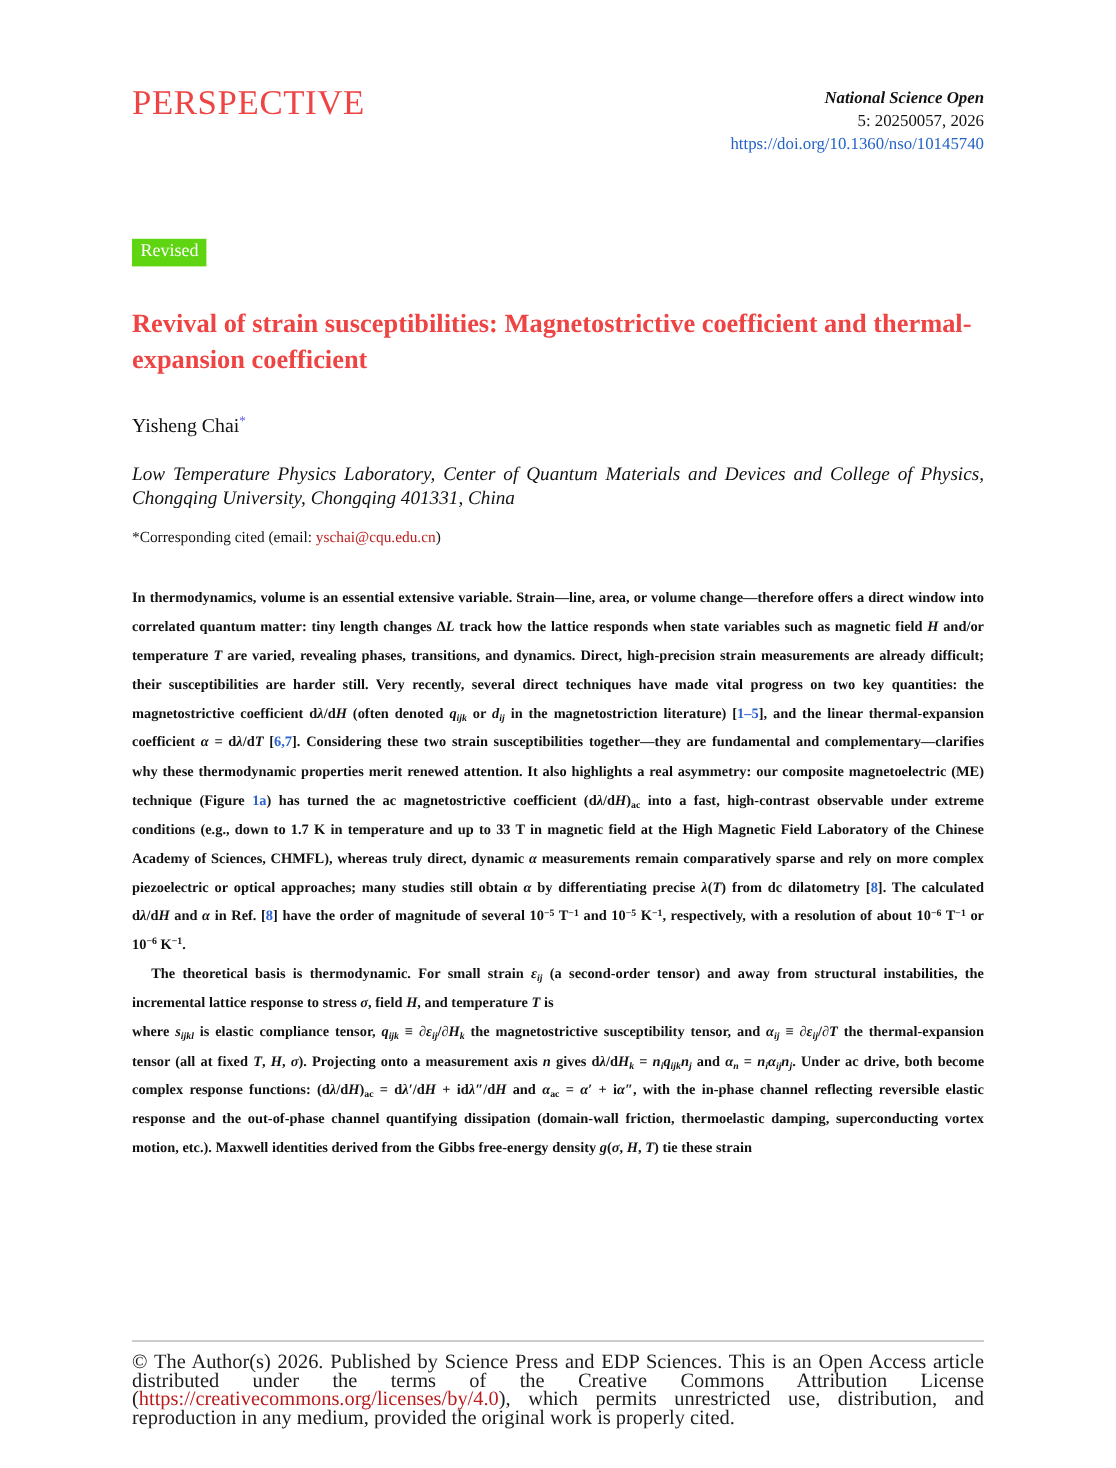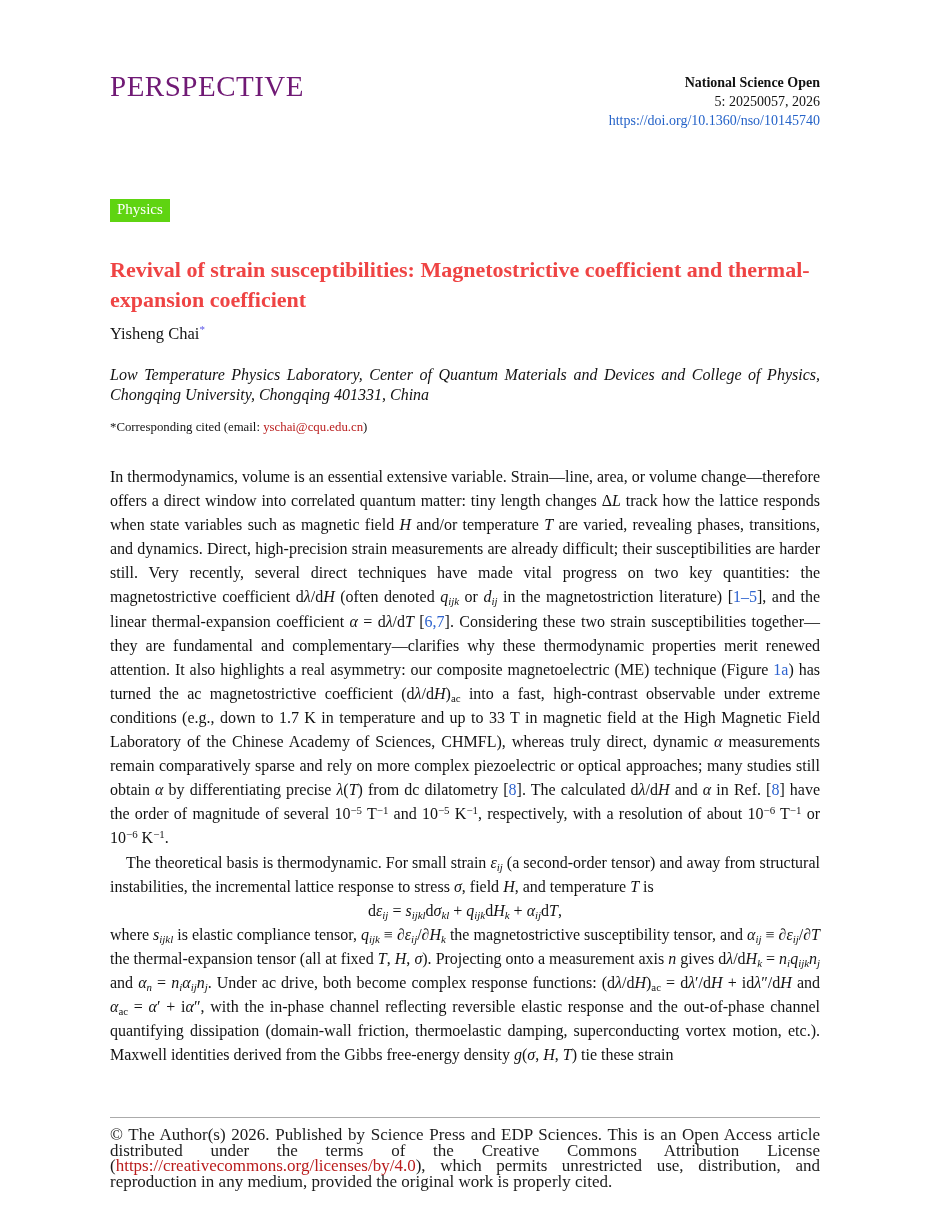--- a/index.html
+++ b/index.html
@@ -5,51 +5,51 @@
   html, body { margin:0; padding:0; background:#ffffff; }
   .page {
     position:relative; width:930px; height:1223px; margin:0 auto;
     background:#ffffff; font-family:"Liberation Serif", serif; color:#121212;
     overflow:hidden;
   }
   .content { padding:70px 110px 0 110px; }
 
   .header { display:flex; justify-content:space-between; align-items:flex-start; }
   .article-type {
-    font-size:29px; color:#701a75; letter-spacing:0.5px; line-height:32px;
+    font-size:29px; color:#ef4444; letter-spacing:0.5px; line-height:32px;
   }
   .journal-meta { text-align:right; font-size:14px; line-height:19px; padding-top:3px; }
-  .journal-name { font-weight:bold; }
+  .journal-name { font-weight:bold; font-style:italic; }
   .issue-info { }
   .doi-link { color:#2462c8; text-decoration:none; display:block; cursor:pointer; }
 
   .badge {
     display:inline-block; margin-top:69px; background:#5fd411; color:#ffffff;
     font-size:15px; line-height:19px; padding:1px 7px 3px 7px;
   }
 
   .title {
     margin:33px 0 0 0; font-size:22px; line-height:30px; font-weight:bold;
     color:#ef4444;
   }
 
-  .author-line { margin-top:9px; font-size:16.5px; }
+  .author-line { margin-top:30px; font-size:16.5px; }
   .star { color:#5a55e8; font-size:11px; position:relative; top:-1px; }
 
   .affiliation {
     margin:21px 0 0 0; font-style:italic; font-size:16px; line-height:19.5px;
     text-align:justify;
   }
 
   .corresponding { margin:16px 0 0 0; font-size:12.8px; }
   .link { color:#b91c1c; text-decoration:none; cursor:pointer; }
 
   .history { margin:16px 0 0 0; font-size:13.8px; }
 
-  .body-text { margin-top:30px; font-size:16px; line-height:24.1px; text-align:justify; }
+  .body-text { margin-top:30px; font-size:12px; line-height:24.1px; text-align:justify;font-weight:bold; }
   .para { margin:0; }
   .para.indent { text-indent:16px; }
   .reflink { color:#2d63cf; cursor:pointer; }
   .equation { text-align:center; }
 
   sub { font-size:68%; vertical-align:-0.3em; line-height:0; }
   sup { font-size:68%; vertical-align:0.5em; line-height:0; }
 
   .footnote {
     position:absolute; left:110px; width:710px; top:1117px;
@@ -65,34 +65,33 @@
 
     <div class="header">
       <div class="article-type">PERSPECTIVE</div>
       <div class="journal-meta">
         <div class="journal-name">National Science Open</div>
         <div class="issue-info">5: 20250057, 2026</div>
         <a class="doi-link">https://doi.org/10.1360/nso/10145740</a>
       </div>
     </div>
 
-    <div class="badge">Physics</div>
+    <div class="badge">Revised</div>
 
     <h1 class="title">Revival of strain susceptibilities: Magnetostrictive coefficient and thermal-expansion coefficient</h1>
 
     <div class="author-line"><span>Yisheng Chai</span><sup class="star">*</sup></div>
 
     <p class="affiliation">Low Temperature Physics Laboratory, Center of Quantum Materials and Devices and College of Physics, Chongqing University, Chongqing 401331, China</p>
 
     <p class="corresponding"><span>*Corresponding cited (email: </span><a class="link">yschai@cqu.edu.cn</a><span>)</span></p>
 
 
     <div class="body-text">
       <p class="para">In thermodynamics, volume is an essential extensive variable. Strain—line, area, or volume change—therefore offers a direct window into correlated quantum matter: tiny length changes Δ<i>L</i> track how the lattice responds when state variables such as magnetic field <i>H</i> and/or temperature <i>T</i> are varied, revealing phases, transitions, and dynamics. Direct, high-precision strain measurements are already difficult; their susceptibilities are harder still. Very recently, several direct techniques have made vital progress on two key quantities: the magnetostrictive coefficient d<i>λ</i>/d<i>H</i> (often denoted <i>q<sub>ijk</sub></i> or <i>d<sub>ij</sub></i> in the magnetostriction literature) [<span class="reflink">1–5</span>], and the linear thermal-expansion coefficient <i>α</i> = d<i>λ</i>/d<i>T</i> [<span class="reflink">6,7</span>]. Considering these two strain susceptibilities together—they are fundamental and complementary—clarifies why these thermodynamic properties merit renewed attention. It also highlights a real asymmetry: our composite magnetoelectric (ME) technique (Figure <span class="reflink">1a</span>) has turned the ac magnetostrictive coefficient (d<i>λ</i>/d<i>H</i>)<sub>ac</sub> into a fast, high-contrast observable under extreme conditions (e.g., down to 1.7 K in temperature and up to 33 T in magnetic field at the High Magnetic Field Laboratory of the Chinese Academy of Sciences, CHMFL), whereas truly direct, dynamic <i>α</i> measurements remain comparatively sparse and rely on more complex piezoelectric or optical approaches; many studies still obtain <i>α</i> by differentiating precise <i>λ</i>(<i>T</i>) from dc dilatometry [<span class="reflink">8</span>]. The calculated d<i>λ</i>/d<i>H</i> and <i>α</i> in Ref. [<span class="reflink">8</span>] have the order of magnitude of several 10<sup>−5</sup> T<sup>−1</sup> and 10<sup>−5</sup> K<sup>−1</sup>, respectively, with a resolution of about 10<sup>−6</sup> T<sup>−1</sup> or 10<sup>−6</sup> K<sup>−1</sup>.</p>
       <p class="para indent">The theoretical basis is thermodynamic. For small strain <i>ε<sub>ij</sub></i> (a second-order tensor) and away from structural instabilities, the incremental lattice response to stress <i>σ</i>, field <i>H</i>, and temperature <i>T</i> is</p>
-      <div class="equation">d<i>ε<sub>ij</sub></i> = <i>s<sub>ijkl</sub></i>d<i>σ<sub>kl</sub></i> + <i>q<sub>ijk</sub></i>d<i>H<sub>k</sub></i> + <i>α<sub>ij</sub></i>d<i>T</i>,</div>
       <p class="para">where <i>s<sub>ijkl</sub></i> is elastic compliance tensor, <i>q<sub>ijk</sub></i> ≡ ∂<i>ε<sub>ij</sub></i>/∂<i>H<sub>k</sub></i> the magnetostrictive susceptibility tensor, and <i>α<sub>ij</sub></i> ≡ ∂<i>ε<sub>ij</sub></i>/∂<i>T</i> the thermal-expansion tensor (all at fixed <i>T</i>, <i>H</i>, <i>σ</i>). Projecting onto a measurement axis <i>n</i> gives d<i>λ</i>/d<i>H<sub>k</sub></i> = <i>n<sub>i</sub></i><i>q<sub>ijk</sub></i><i>n<sub>j</sub></i> and <i>α<sub>n</sub></i> = <i>n<sub>i</sub></i><i>α<sub>ij</sub></i><i>n<sub>j</sub></i>. Under ac drive, both become complex response functions: (d<i>λ</i>/d<i>H</i>)<sub>ac</sub> = d<i>λ</i>′/d<i>H</i> + id<i>λ</i>″/d<i>H</i> and <i>α</i><sub>ac</sub> = <i>α</i>′ + i<i>α</i>″, with the in-phase channel reflecting reversible elastic response and the out-of-phase channel quantifying dissipation (domain-wall friction, thermoelastic damping, superconducting vortex motion, etc.). Maxwell identities derived from the Gibbs free-energy density <i>g</i>(<i>σ</i>, <i>H</i>, <i>T</i>) tie these strain</p>
     </div>
 
   </div>
 
   <footer class="footnote"><span>© The Author(s) 2026. Published by Science Press and EDP Sciences. This is an Open Access article distributed under the terms of the Creative Commons Attribution License (</span><a class="link">https://creativecommons.org/licenses/by/4.0</a><span>), which permits unrestricted use, distribution, and reproduction in any medium, provided the original work is properly cited.</span></footer>
 </div>
 
 </body></html>

